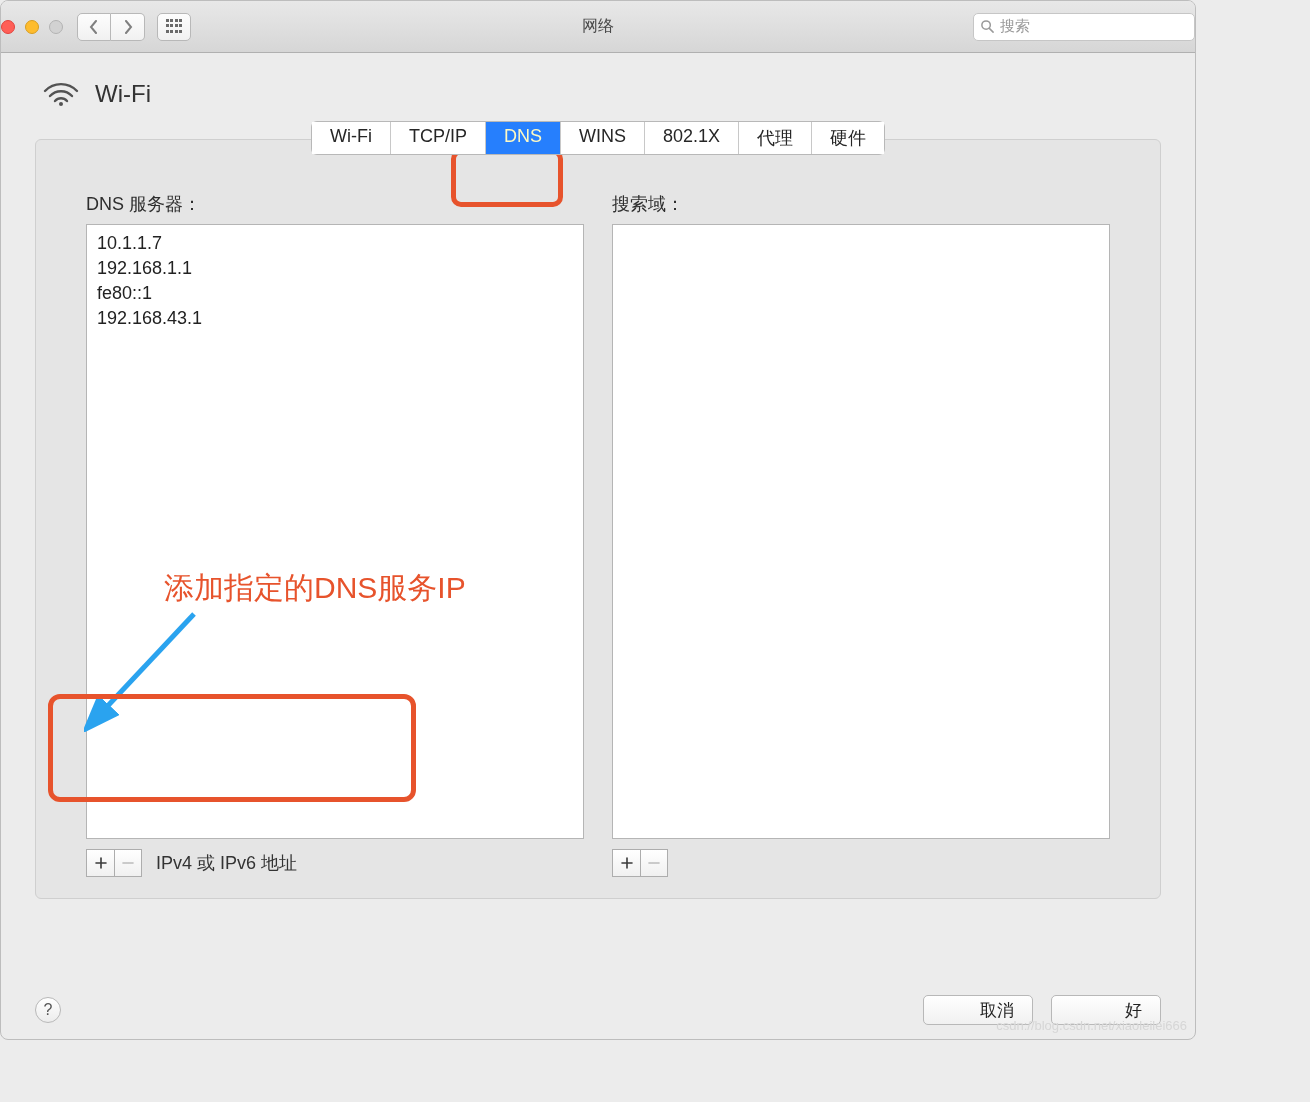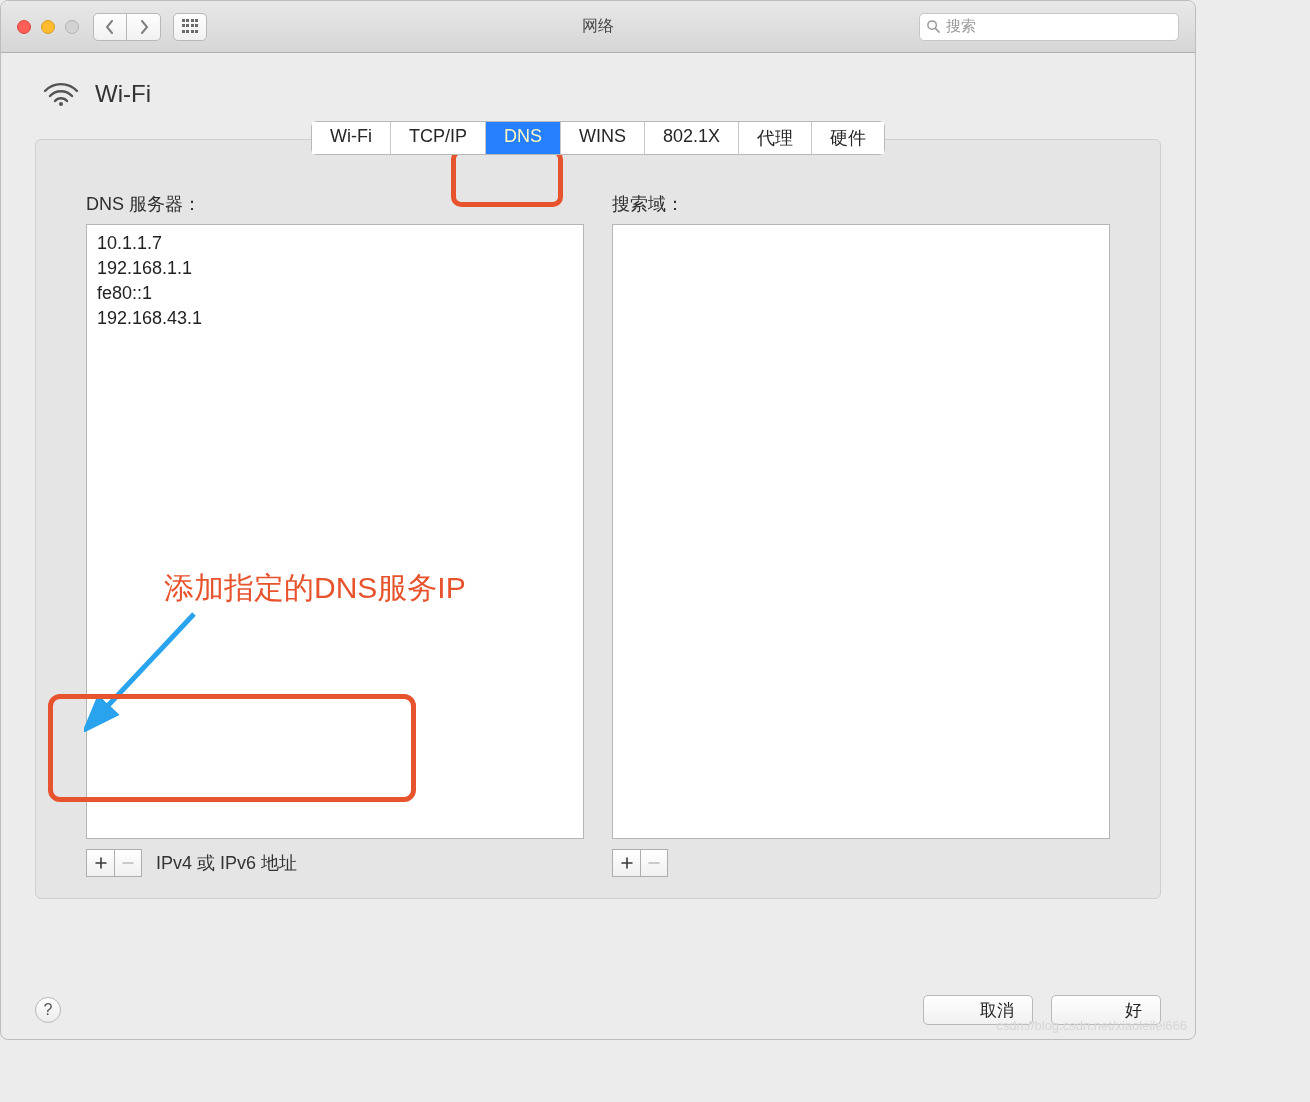--- a/index.html
+++ b/index.html
@@ -20,21 +20,21 @@
       position: relative;
       margin: 0;
       overflow: hidden;
     }
     .titlebar {
       height: 52px;
       background: linear-gradient(#e8e8e8, #d6d6d6);
       border-bottom: 1px solid #b0b0b0;
       display: flex;
       align-items: center;
-      padding: 0 16px;
+      padding: 0 0;
       position: relative;
     }
     .traffic-lights { display: flex; gap: 10px; margin-right: 14px; }
     .traffic-dot { width: 14px; height: 14px; border-radius: 50%; }
     .dot-red { background: #ff5f57; border: 1px solid #e0443e; }
     .dot-yellow { background: #febc2e; border: 1px solid #d89e22; }
     .dot-gray { background: #d2d2d2; border: 1px solid #b3b3b3; }
     .nav-group { display: flex; gap: 0; margin-right: 12px; }
     .nav-btn {
       width: 34px; height: 28px;
@@ -57,21 +57,21 @@
       display: grid; grid-template-columns: repeat(4,1fr); grid-template-rows: repeat(3,1fr); gap: 1px;
     }
     .grid-icon span { background: #6a6a6a; width: 3px; height: 3px; }
     .title-text {
       position: absolute; left: 50%; transform: translateX(-50%);
       font-size: 16px; color: #4a4a4a;
     }
     .search-box {
       margin-left: auto;
       display: flex; align-items:center;
-      width: 260px; height: 28px;
+      width: 222px; height: 28px;
       background: #fff;
       border: 1px solid #c6c6c6;
       border-radius: 5px;
       padding: 0 6px;
       color: #9a9a9a;
     }
     .search-box svg { width: 15px; height: 15px; margin-right: 5px; }
     .search-box span { font-size: 15px; }
 
     .pane-header {

